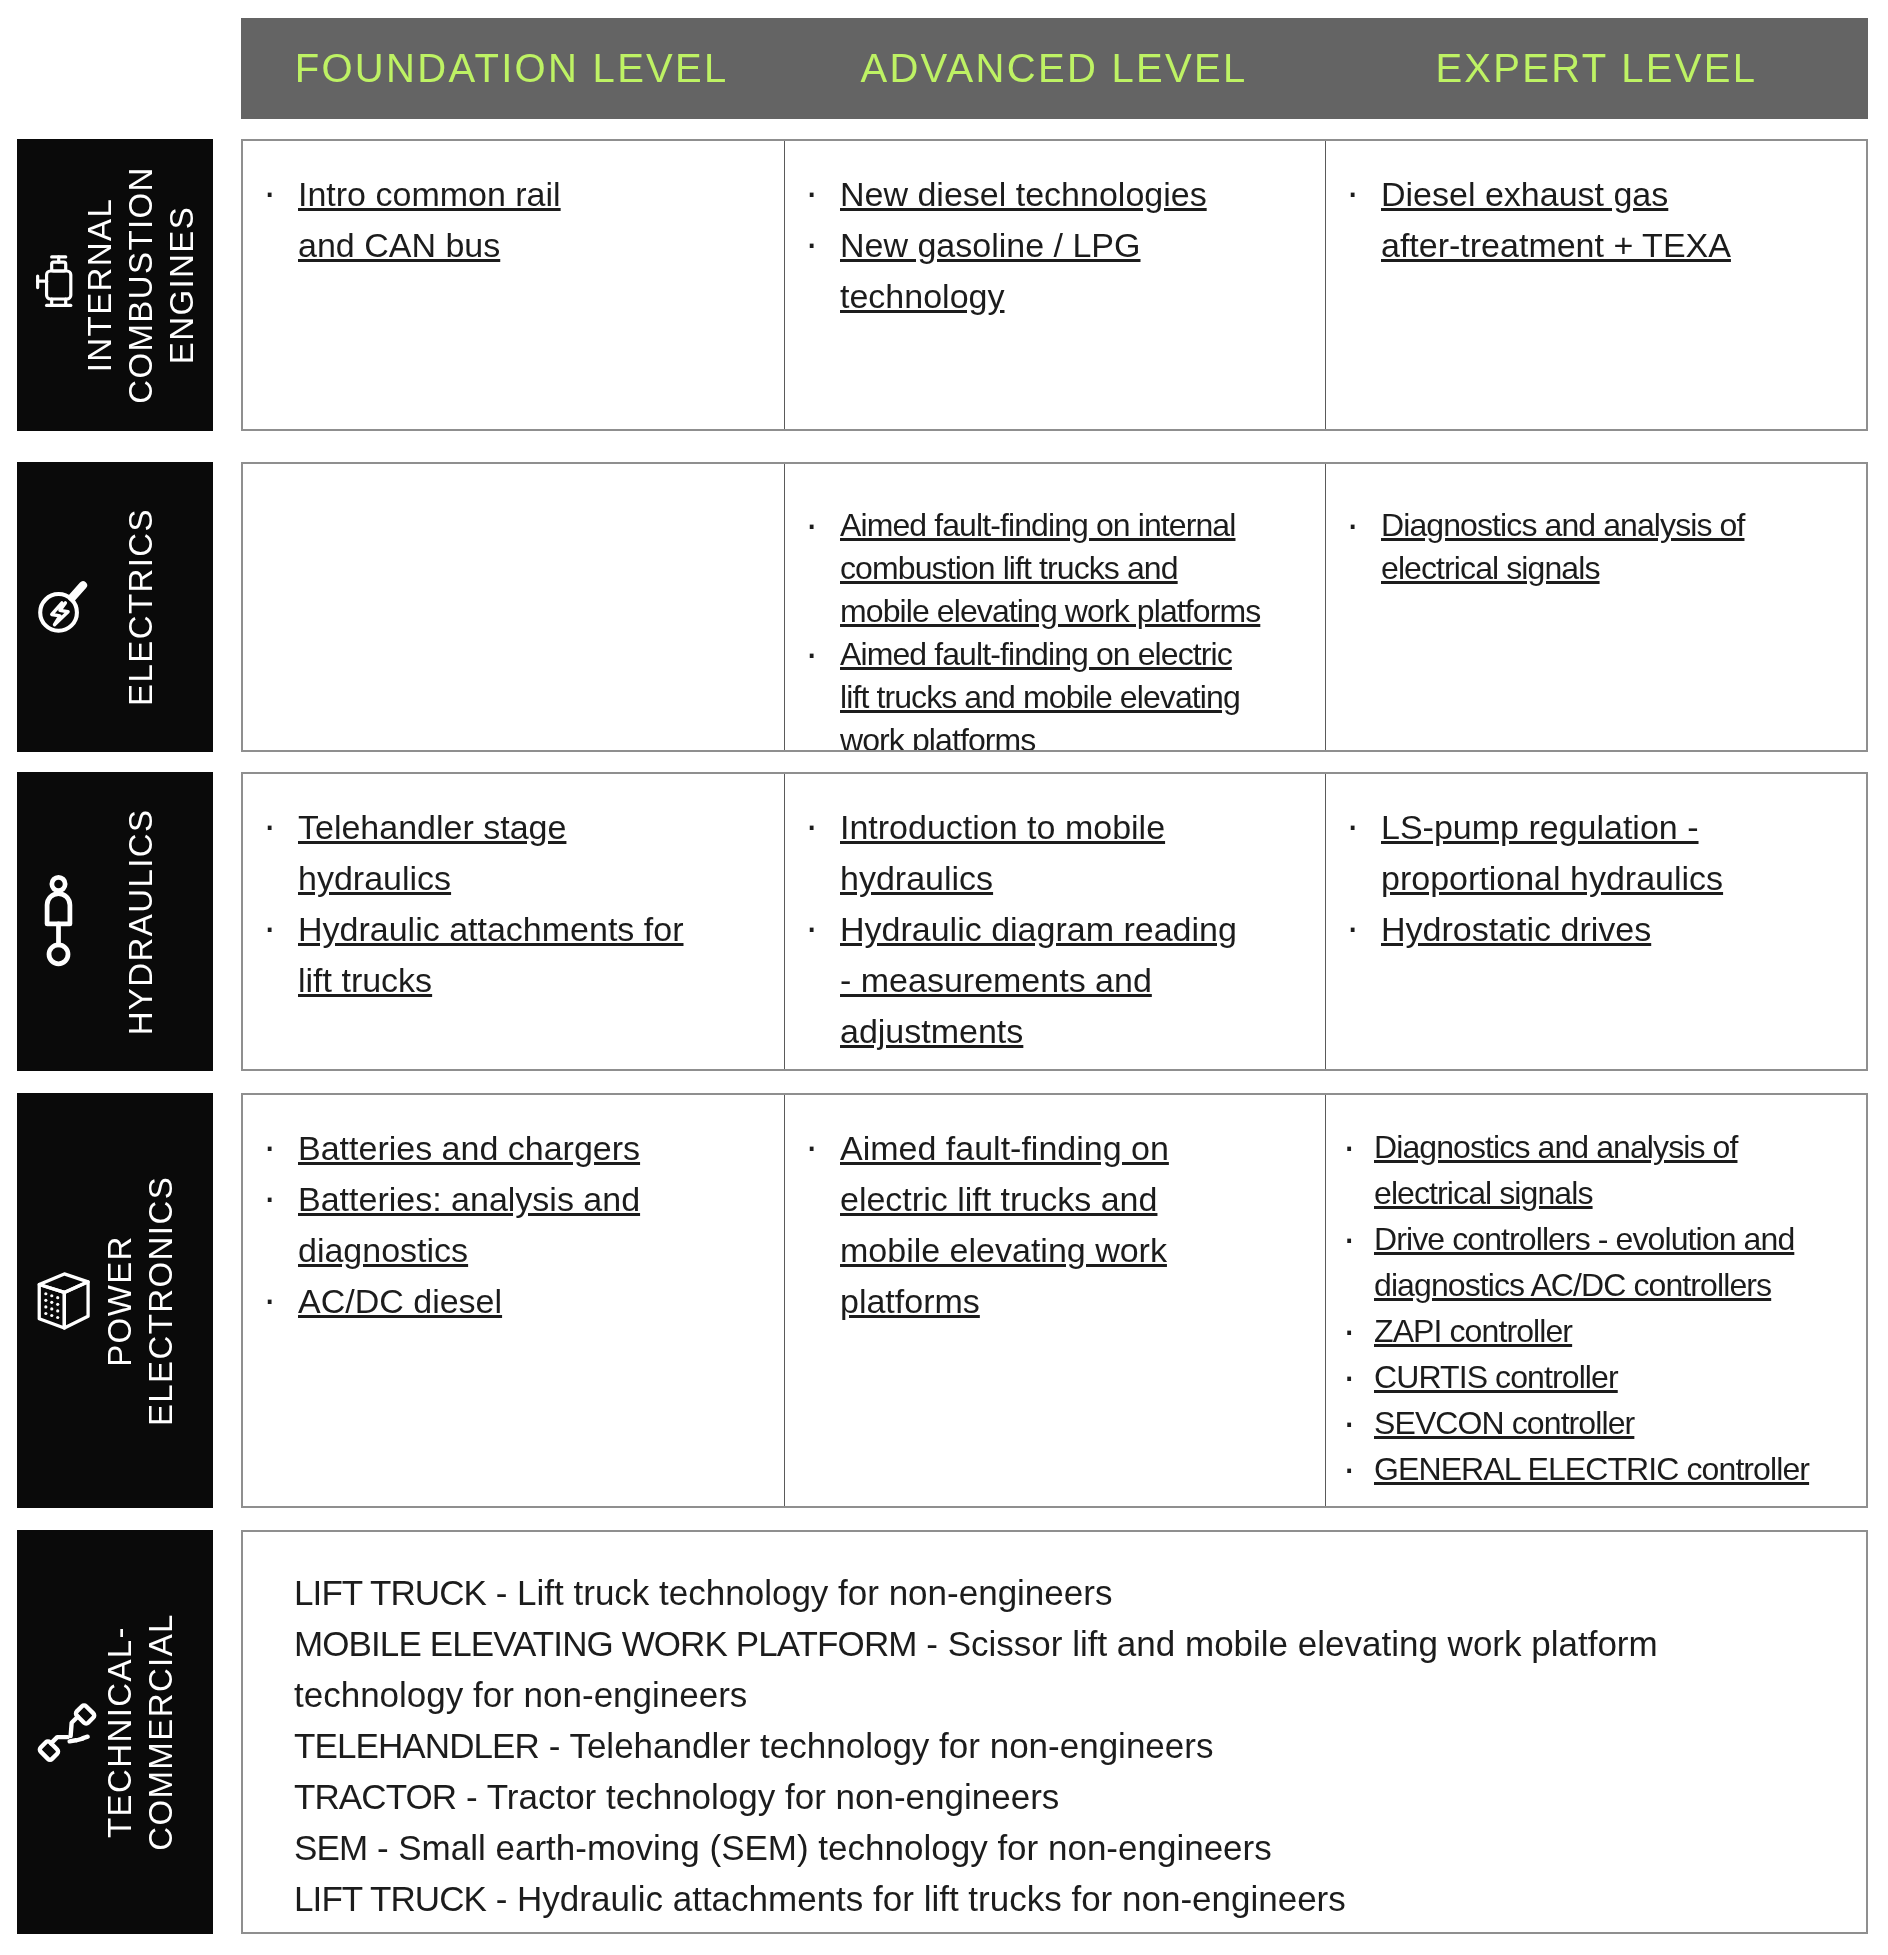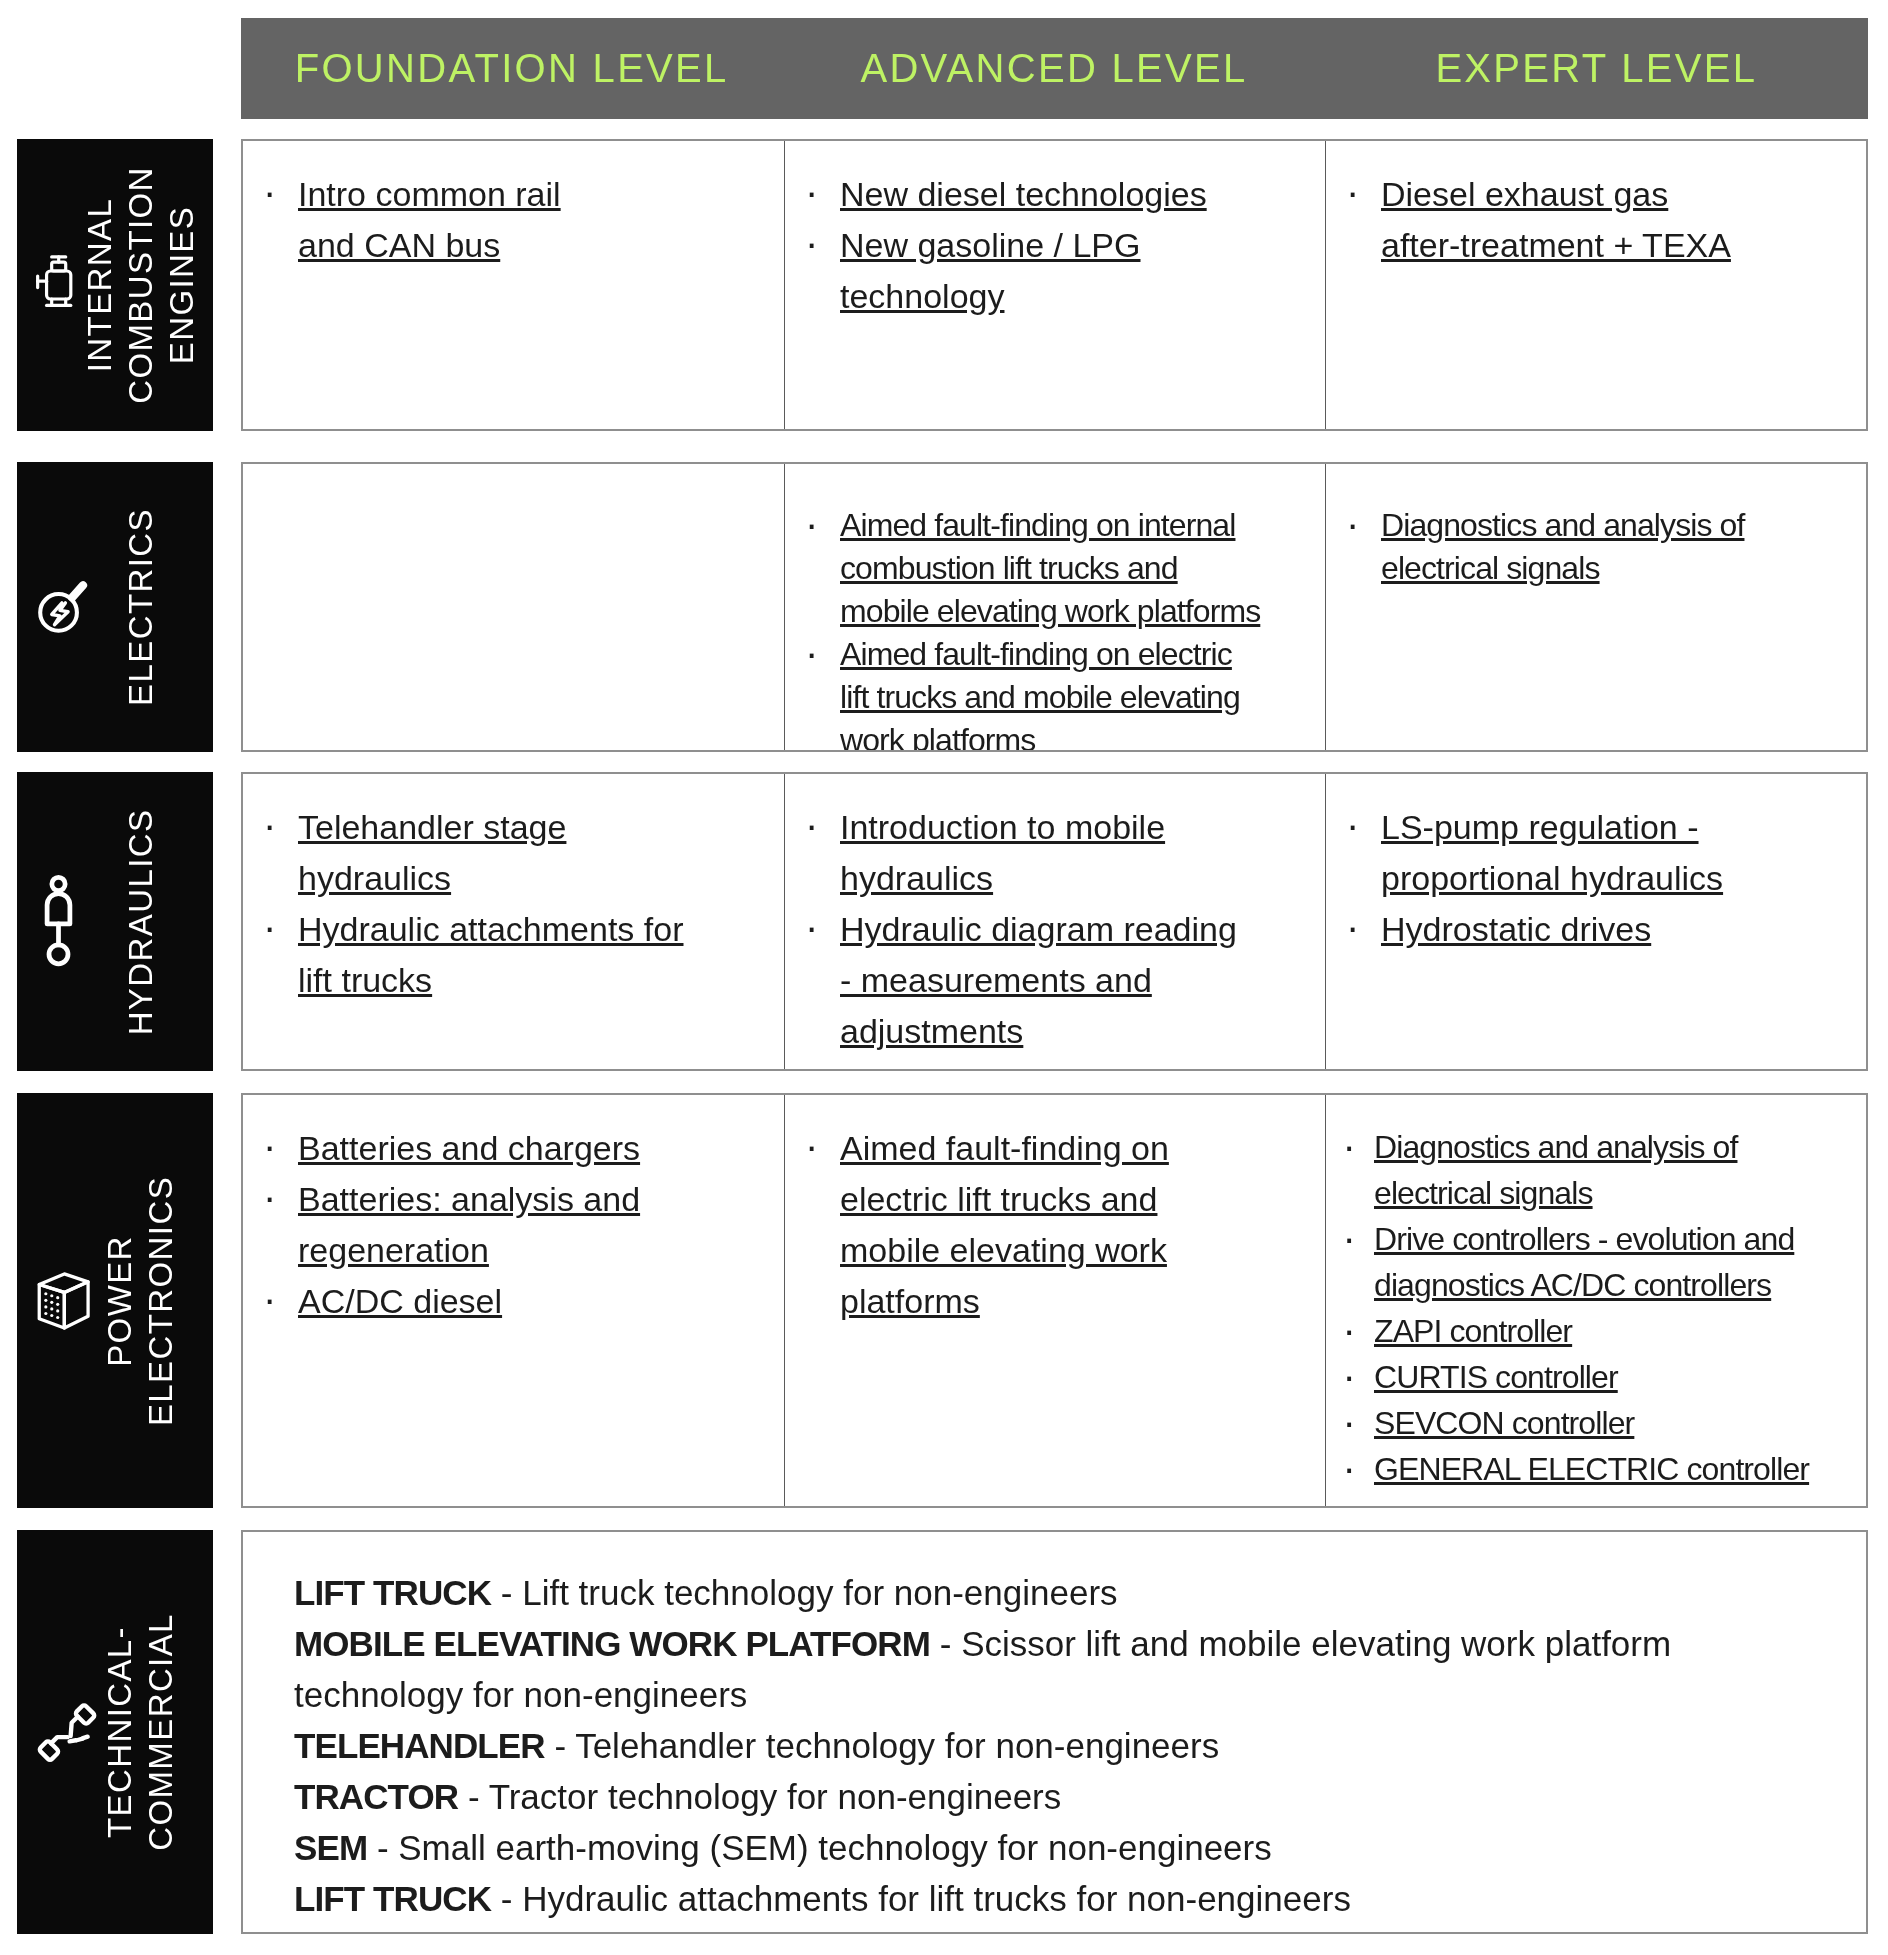--- a/index.html
+++ b/index.html
@@ -95,21 +95,21 @@
   .c-tall .bullet{font-size:32px;line-height:46px;letter-spacing:-0.9px;padding-left:48px;}
   .c-tall .bullet::before{left:16.5px;}
   
   .tc-cell{
     padding:35px 22px 0 51px;
     font-size:35px;
     line-height:51px;
     box-sizing:border-box;
   }
   .tc-item{white-space:pre-line;}
-  .tc-prefix{letter-spacing:-0.9px;font-weight:700;margin-top:48px;}
+  .tc-prefix{letter-spacing:-0.9px;font-weight:400;margin-top:48px;}
   .tc-desc{font-weight:400;}
 </style>
 </head>
 <body>
 
 <div class="page">
 
   <div class="header-bar">
     <div class="header-cell">FOUNDATION LEVEL</div>
     <div class="header-cell">ADVANCED LEVEL</div>
@@ -237,21 +237,21 @@
           </g>
         </svg>
       </span>
       <div class="vlabel">POWER
 ELECTRONICS</div>
     </div>
     <div class="cells">
       <div class="cell">
         <div class="bullet"><span>Batteries and chargers</span></div>
         <div class="bullet"><span>Batteries: analysis and
-regeneration</span></div>
+diagnostics</span></div>
         <div class="bullet"><span>AC/DC diesel</span></div>
       </div>
       <div class="cell">
         <div class="bullet"><span>Aimed fault-finding on
 electric lift trucks and
 mobile elevating work
 platforms</span></div>
       </div>
       <div class="cell c-tall">
         <div class="bullet"><span>Diagnostics and analysis of

